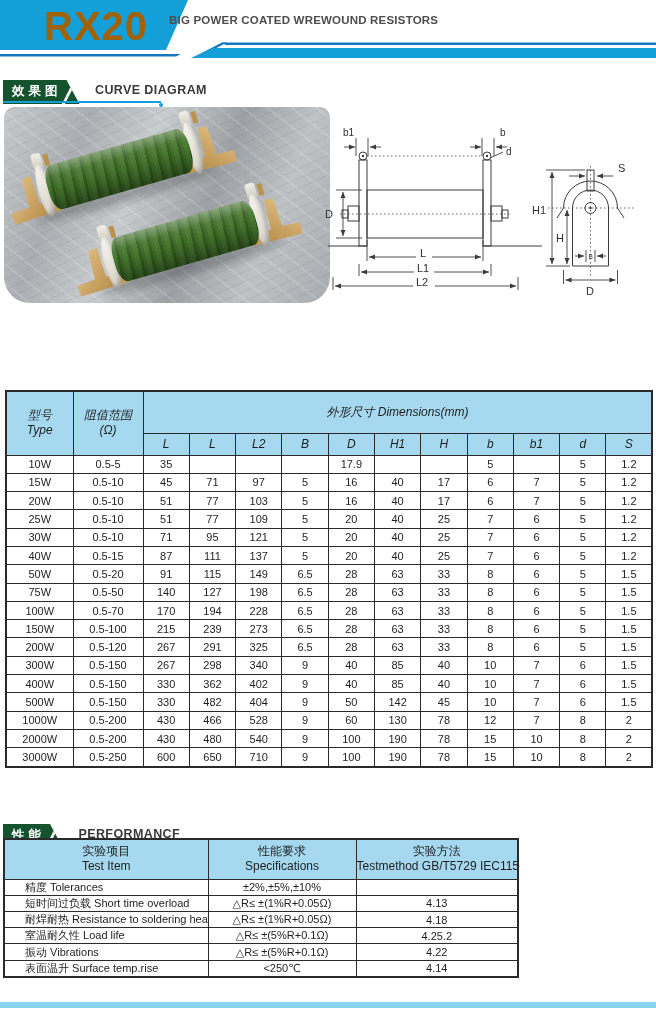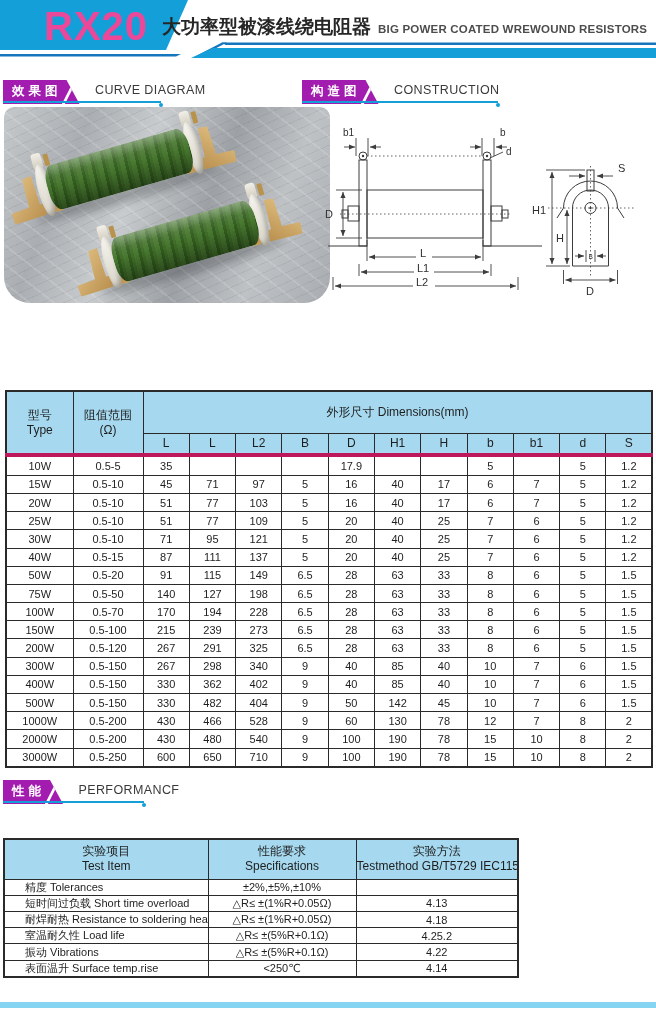--- a/index.html
+++ b/index.html
@@ -2,34 +2,34 @@
 <html><head>
 <meta charset="utf-8">
 <style>
   html,body{margin:0;padding:0;background:#ffffff;}
   .page{position:relative;width:656px;height:1023px;background:#ffffff;overflow:hidden;
         font-family:"Liberation Sans","DejaVu Sans",sans-serif;color:#222;}
 
   
   .hdr-deco{position:absolute;left:0;top:0;}
   .model{position:absolute;left:44px;top:1px;width:140px;height:50px;line-height:50px;
-         font-size:40px;font-weight:bold;color:#ec4899;letter-spacing:1px;}
+         font-size:40px;font-weight:bold;color:#a16207;letter-spacing:1px;}
   .title{position:absolute;left:162px;top:14px;display:flex;align-items:baseline;white-space:nowrap;}
   .t-cn{font-size:19px;font-weight:bold;color:#262626;}
   .t-en{font-size:11.5px;font-weight:600;color:#4d4d4d;margin-left:7px;letter-spacing:0.2px;}
 
   
   .sec{position:absolute;height:26px;white-space:nowrap;}
-  .badge{position:relative;display:inline-block;background:#a21caf;color:#fff;
+  .badge{position:relative;display:inline-block;background:#14532d;color:#fff;
          font-size:12.5px;font-weight:bold;letter-spacing:4px;
          padding:3px 18px 4px 9px;
          clip-path:polygon(0 0,calc(100% - 13px) 0,100% 100%,0 100%);vertical-align:top;}
   .badge i{position:absolute;right:9px;top:-2px;bottom:-2px;width:3px;background:#fff;
            transform:skewX(-27deg);}
-  .sec-label{display:inline-block;font-size:12.5px;font-weight:400;color:#3a3a3a;
+  .sec-label{display:inline-block;font-size:12.5px;font-weight:700;color:#3a3a3a;
              margin-left:11px;padding-top:3px;letter-spacing:0.4px;vertical-align:top;}
   .sec-line{position:absolute;left:0;top:21px;height:1.6px;background:#149fd9;}
   .sec-line::after{content:'';position:absolute;right:-2px;top:1.5px;width:4.5px;height:4.5px;
                    border-radius:50%;background:#149fd9;}
 
   
   .photo{position:absolute;left:4px;top:107px;width:326px;height:196px;
          border-radius:10px 10px 26px 26px;overflow:hidden;
          background:linear-gradient(112deg,#c6c9cb 0%,#aaaeb2 22%,#c9ccce 40%,#9da1a5 60%,#bfc2c5 78%,#a8acb0 100%);}
   .photo::before{content:'';position:absolute;inset:0;
@@ -65,21 +65,21 @@
   .constr .dot{stroke:#3c3c3c;stroke-width:0.8;stroke-dasharray:1.5,2.5;fill:none;}
 
   
   table{border-collapse:collapse;table-layout:fixed;}
   th,td{border:1px solid #2a2a2a;text-align:center;vertical-align:middle;
         font-size:11px;color:#1e1e1e;padding:0;overflow:hidden;white-space:nowrap;}
   thead th{background:#a6d9ef;font-weight:normal;font-size:12px;line-height:1.25;}
   .rating-tbl{position:absolute;left:5px;top:390px;width:646px;height:378px;border:2px solid #2a2a2a;}
   .rating-tbl thead tr.r1{height:42px;}
   .rating-tbl thead tr.r2{height:22px;}
-  .rating-tbl thead{border-bottom:4px solid #be185d;}
+  .rating-tbl thead{border-bottom:1px solid #be185d;font-style:italic;}
   .perf-tbl{position:absolute;left:3px;top:838px;width:514px;height:140px;border:2px solid #2a2a2a;}
   .perf-tbl thead tr{height:40px;}
   .perf-tbl tbody td:first-child{text-align:left;padding-left:20px;}
   .hdr2{display:block;}
 
   
   .bottom-bar{position:absolute;left:0;top:1002px;width:656px;height:6px;background:#85d5f2;}
 </style>
 </head>
 <body>
@@ -88,35 +88,29 @@
 
   <svg class="hdr-deco" width="656" height="62" viewBox="0 0 656 62">
     <polygon points="0,0 188,0 166,50 0,50" fill="#149fd9"></polygon>
     <polygon points="0,54 181,54 176,56.5 0,56.5" fill="#1676bd"></polygon>
     <polygon points="222,42.5 656,42.5 656,45 225.5,45" fill="#1676bd"></polygon>
     <polygon points="222,42.5 227,42.5 199,57 194,57" fill="#1676bd"></polygon>
     <polygon points="213,48 656,48 656,58 191,58" fill="#149fd9"></polygon>
   </svg>
   <div class="model">RX20</div>
   <div class="title">
-    <span class="t-cn">大功率型被漆线绕电阻器</span>
     <span class="t-en">BIG POWER COATED WREWOUND RESISTORS</span>
   </div>
 
   <div class="sec" style="left:3px;top:80px;">
     <span class="badge"><i></i><span>效果图</span></span>
     <span class="sec-label">CURVE DIAGRAM</span>
     <span class="sec-line" style="width:158px;"></span>
   </div>
 
-  <div class="sec" style="left:302px;top:80px;">
-    <span class="badge"><i></i><span>构造图</span></span>
-    <span class="sec-label">CONSTRUCTION</span>
-    <span class="sec-line" style="width:196px;"></span>
-  </div>
 
   <div class="photo">
     <div class="res" style="left:16px;top:28px;">
       <div class="shadow"></div>
       <div class="bracket br-l"></div>
       <div class="bracket br-r"></div>
       <div class="stub stub-l"></div>
       <div class="stub stub-r"></div>
       <div class="screw screw-l"></div>
       <div class="screw screw-r"></div>
@@ -524,21 +518,21 @@
           <td>190</td>
           <td>78</td>
           <td>15</td>
           <td>10</td>
           <td>8</td>
           <td>2</td>
         </tr>
       </tbody>
   </table>
 
-  <div class="sec" style="left:3px;top:780px;">
+  <div class="sec" style="left:3px;top:824px;">
     <span class="badge"><i></i><span>性能</span></span>
     <span class="sec-label">PERFORMANCF</span>
     <span class="sec-line" style="width:141px;"></span>
   </div>
 
   <table class="perf-tbl">
     <colgroup>
       <col style="width:204px">
         <col style="width:148px">
         <col style="width:162px">

